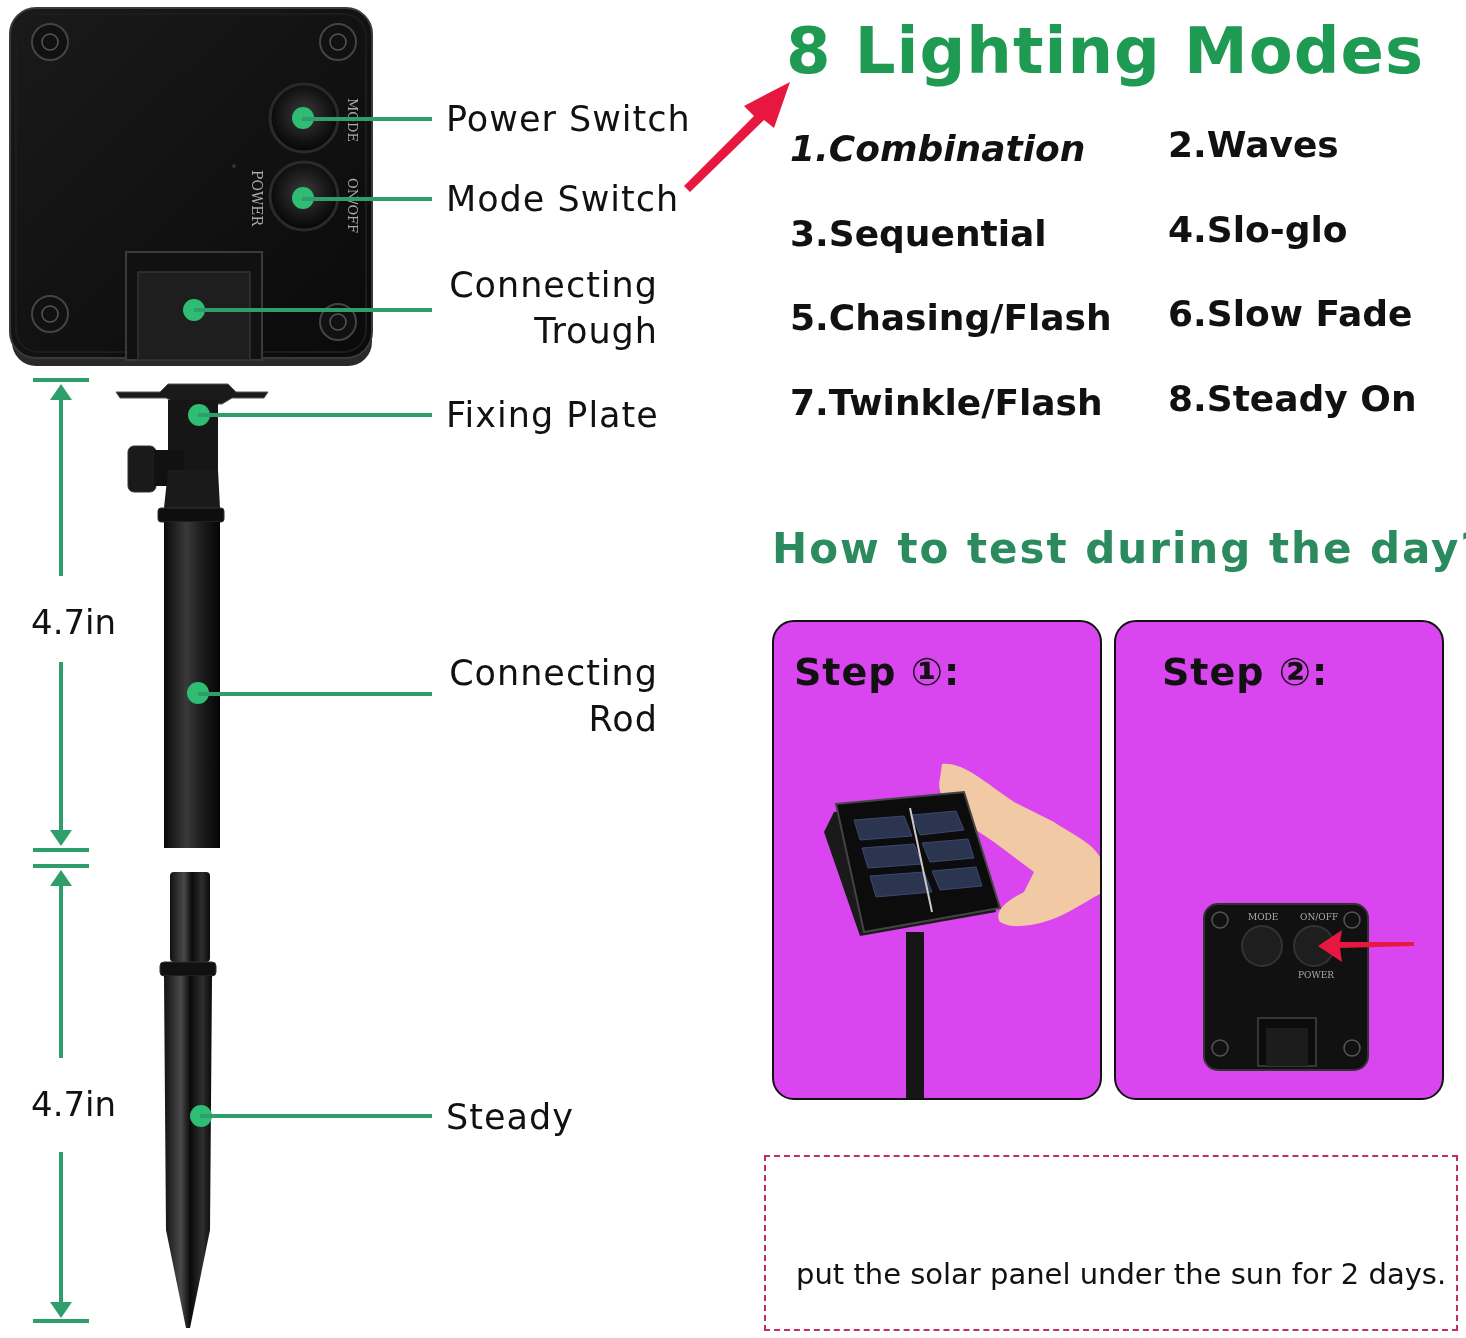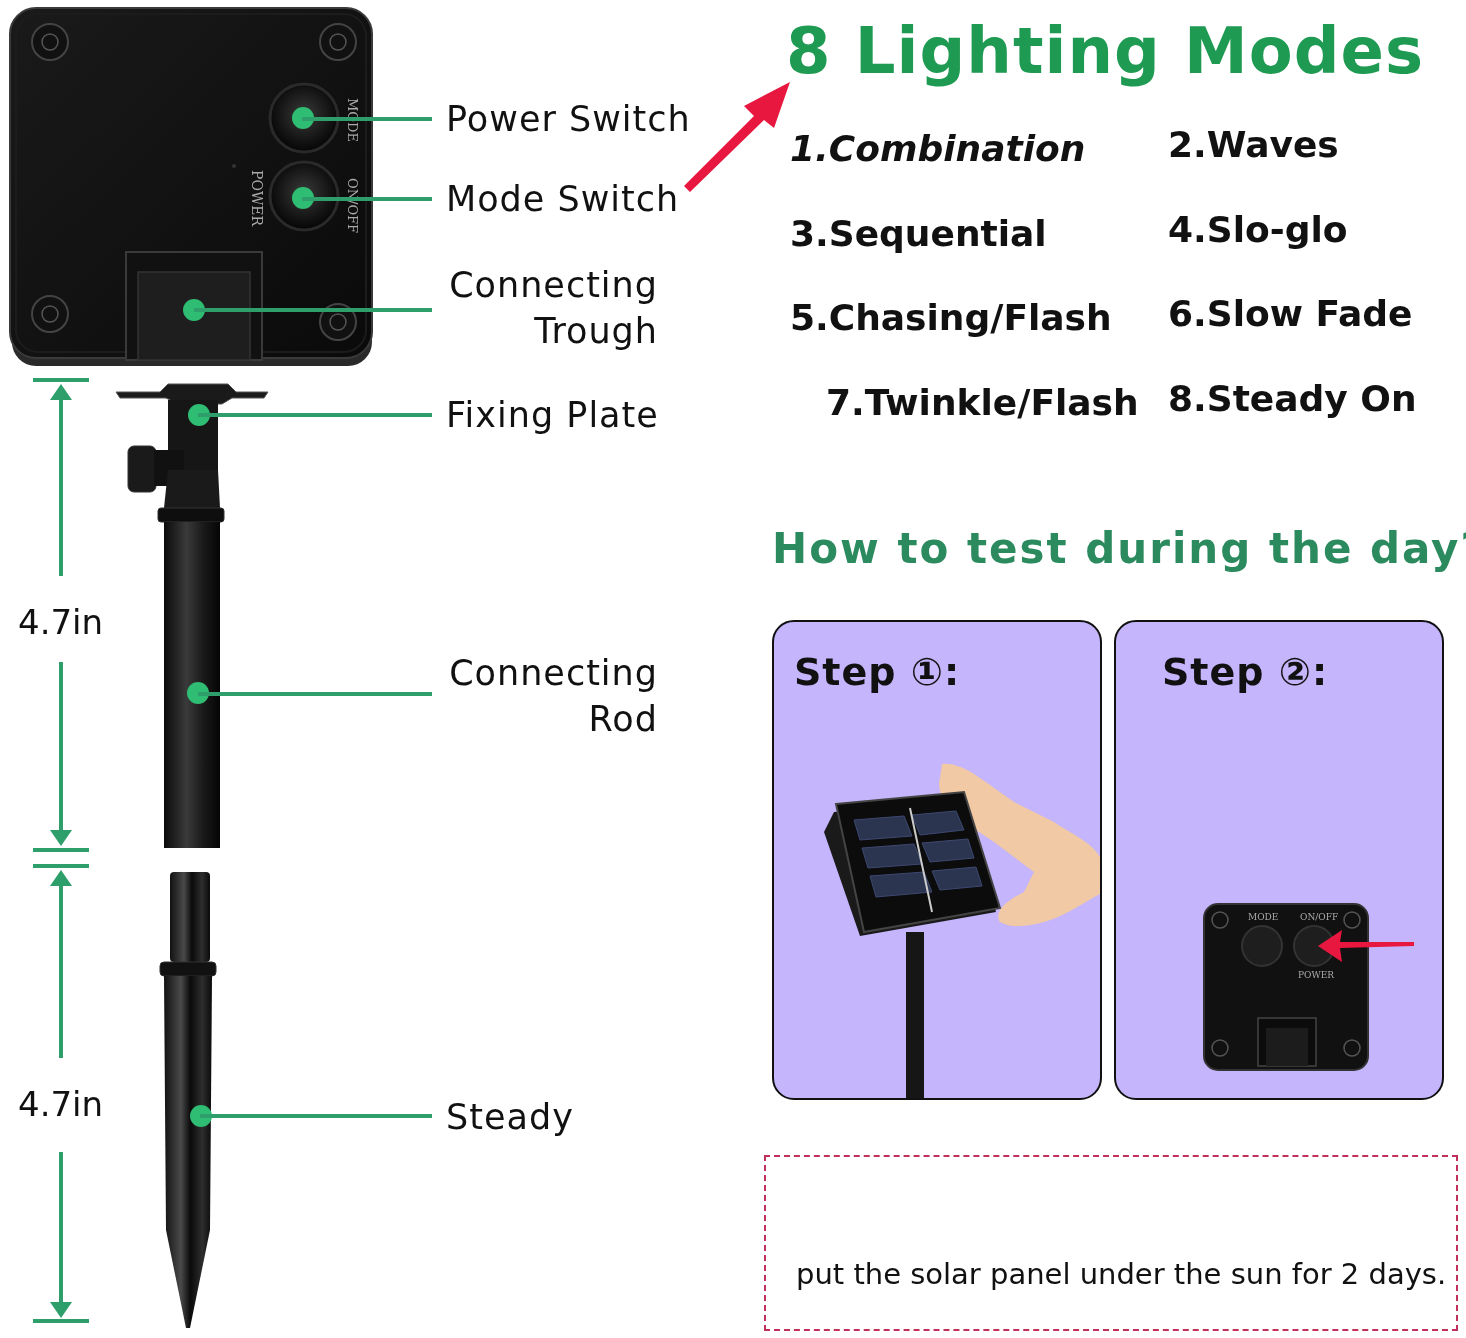--- a/index.html
+++ b/index.html
@@ -2,25 +2,25 @@
 <html><head>
 <meta charset="utf-8">
 <style>
   html, body { margin:0; padding:0; background:#ffffff; }
   body { width:1466px; height:1338px; position:relative; overflow:hidden; font-family:"DejaVu Sans", sans-serif; }
   .abs { position:absolute; }
   .callout-label { position:absolute; font-family:"DejaVu Sans", sans-serif; font-size:35px; color:#111; letter-spacing:1px; line-height:46px; white-space:nowrap; }
   .callout-label.center { text-align:right; }
   .leader { position:absolute; height:4px; background:#2e9e6a; }
   .dot { position:absolute; width:22px; height:22px; border-radius:50%; background:#2ebd72; }
-  .dim-text { position:absolute; font-family:"DejaVu Sans", sans-serif; font-size:34px; color:#111; }
+  .dim-text { position:absolute; font-family:"DejaVu Sans", sans-serif; font-size:34px; color:#111;margin-left:13px; }
   .title { position:absolute; left:786px; top:14px; font-family:"DejaVu Sans", sans-serif; font-weight:bold; font-size:64px; color:#1f9a52; letter-spacing:1px; white-space:nowrap; }
   .mode { position:absolute; font-family:"DejaVu Sans", sans-serif; font-weight:bold; font-size:36px; color:#111; white-space:nowrap; }
   .subtitle { position:absolute; left:772px; top:524px; font-family:"DejaVu Sans", sans-serif; font-weight:bold; font-size:42px; color:#2b8a5e; letter-spacing:2px; white-space:nowrap; }
-  .step-card { position:absolute; background:#c4b5fd; border:2px solid #111; border-radius:22px; overflow:hidden; }
+  .step-card { position:absolute; background:#d946ef; border:2px solid #111; border-radius:22px; overflow:hidden; }
   .step-title { position:absolute; font-family:"DejaVu Sans", sans-serif; font-size:38px; font-weight:bold; color:#111; letter-spacing:1px; white-space:nowrap; }
   .step-body { position:absolute; font-family:"DejaVu Sans", sans-serif; font-size:27px; color:#111; line-height:35px; }
   .tips-box { position:absolute; left:764px; top:1155px; width:694px; height:176px; border:2px dashed #c0305a; box-sizing:border-box; }
   .tips-line { position:absolute; font-family:"DejaVu Sans", sans-serif; font-size:29px; color:#111; white-space:nowrap; }
   .tips-key { color:#c8173f; font-size:36px; }
 </style>
 </head>
 <body>
 
 <div class="abs" style="left:8px;top:6px;width:366px;height:362px;">
@@ -170,21 +170,21 @@
 </div>
 
 <div class="title">8 Lighting Modes</div>
 
 <div class="mode" style="left:790px;top:128px;font-style:italic;">1.Combination</div>
 <div class="mode" style="left:1168px;top:124px;">2.Waves</div>
 <div class="mode" style="left:790px;top:213px;">3.Sequential</div>
 <div class="mode" style="left:1168px;top:209px;">4.Slo-glo</div>
 <div class="mode" style="left:790px;top:297px;">5.Chasing/Flash</div>
 <div class="mode" style="left:1168px;top:293px;">6.Slow Fade</div>
-<div class="mode" style="left:790px;top:382px;margin-left:36px;">7.Twinkle/Flash</div>
+<div class="mode" style="left:790px;top:382px;">7.Twinkle/Flash</div>
 <div class="mode" style="left:1168px;top:378px;">8.Steady On</div>
 
 <div class="subtitle">How to test during the day?</div>
 
 <div class="step-card" style="left:772px;top:620px;width:326px;height:476px;">
   <div class="step-title" style="left:20px;top:28px;">Step ①:</div>
   <svg class="abs" style="left:40px;top:130px;" width="290" height="350" viewBox="0 0 290 350">
 
     <path d="M128 12 C150 10 170 30 200 50 L240 70 C262 85 290 95 290 120 L290 140 C270 150 250 165 230 170 C212 175 196 176 186 170 C180 160 190 150 210 140 L220 120 L180 90 L150 70 C132 56 122 40 126 26 Z" fill="#f1c9a4"></path>
 

